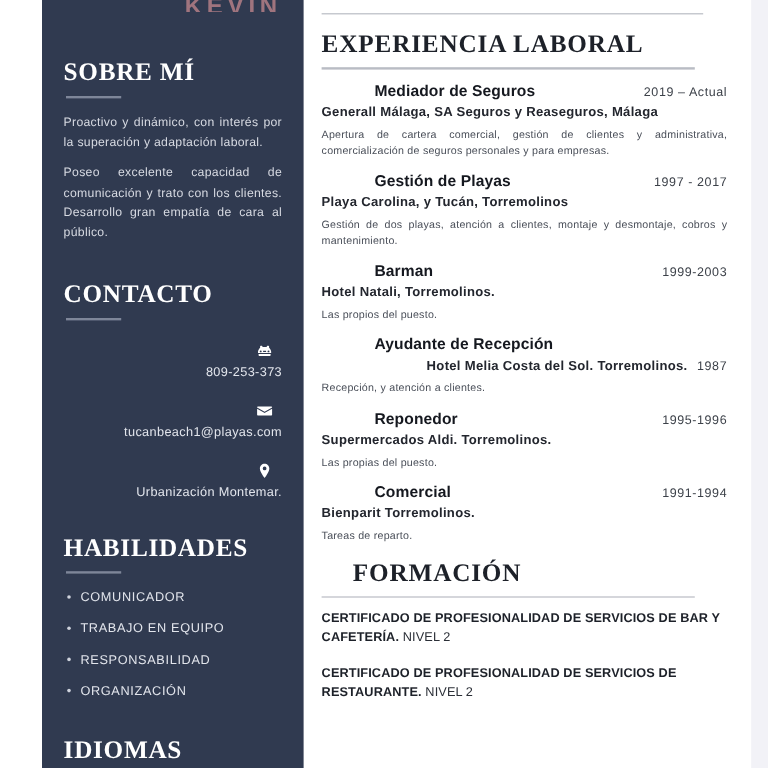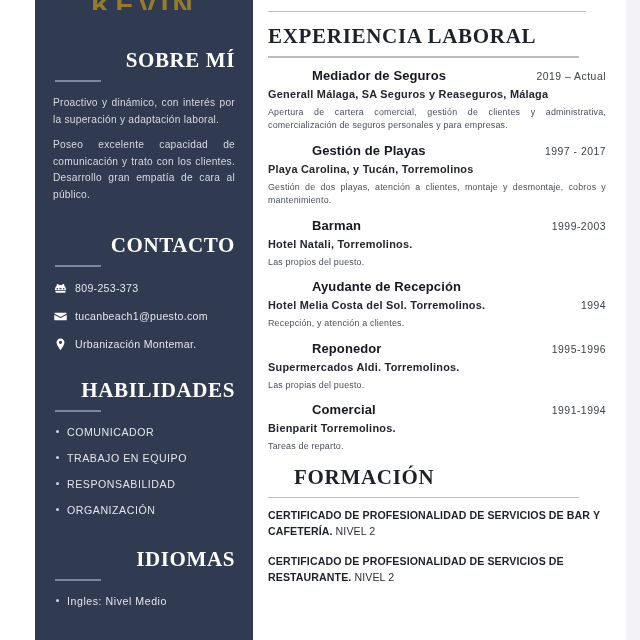--- a/index.html
+++ b/index.html
@@ -43,38 +43,37 @@
     background: #303a50;
     box-sizing: border-box;
     padding: 0 18px;
     color: #e9eaee;
     overflow: hidden;
   }
 
   .name-strip {
     height: 10px;
     overflow: hidden;
-    text-align: center;
-    color: #eab308;
-    font-size: 28px;
+    text-align: right;
+    color: #fca5a5;
+    font-size: 20px;
     letter-spacing: 4px;
     font-weight: 700;
     line-height: 12px;
     opacity: .55;
   }
 
   .side-h {
     font-family: "Liberation Serif", serif;
     font-weight: 700;
     font-size: 21px;
     letter-spacing: 0.6px;
     color: #ffffff;
     margin: 0;
     padding: 0;
-    text-align: right;
   }
   .side-rule {
     width: 46px;
     height: 2px;
     background: #7e8699;
     margin: 7px 0 13px 2px;
   }
 
   .side-p {
     font-size: 10.2px;
@@ -84,20 +83,21 @@
     text-align: justify;
     margin: 0;
   }
   .side-p + .side-p { margin-top: 9px; }
 
   
   .c-row {
     display: flex;
     align-items: flex-end;
     margin-bottom: 12px;
+    flex-direction: column;
   }
   .c-ico {
     width: 22px;
     flex: 0 0 22px;
     color: #ffffff;
     display: flex;
     align-items: center;
     justify-content: flex-start;
     padding-top: 1px;
   }
@@ -202,21 +202,21 @@
     color: #4a4f59;
     line-height: 13.5px;
     letter-spacing: .2px;
     text-align: justify;
     margin-top: 3px;
   }
   
   .job-orgline {
     display: flex;
     align-items: baseline;
-    justify-content: space-between;
+    justify-content: flex-end;
   }
 
   .edu-item {
     font-size: 10.6px;
     line-height: 16px;
     letter-spacing: .1px;
     color: #1d2129;
     margin-bottom: 14px;
   }
   .edu-item b { font-weight: 700; }
@@ -251,21 +251,21 @@
           </span>
           <span class="c-txt">809-253-373</span>
         </div>
 
         <div class="c-row">
           <span class="c-ico">
             <svg width="15" height="15" viewBox="0 0 24 24" fill="#ffffff">
               <path d="M3 6h18a1 1 0 0 1 1 1v.25l-10 5.6-10-5.6V7a1 1 0 0 1 1-1zm-1 3.05 9.5 5.32a1 1 0 0 0 1 0L22 9.05V17a1 1 0 0 1-1 1H3a1 1 0 0 1-1-1V9.05z"></path>
             </svg>
           </span>
-          <span class="c-txt">tucanbeach1@puesto.com</span>
+          <span class="c-txt">tucanbeach1@playas.com</span>
         </div>
 
         <div class="c-row" style="margin-top:4px;">
           <span class="c-ico">
             <svg width="15" height="15" viewBox="0 0 24 24" fill="#ffffff">
               <path d="M12 2.2c-3.5 0-6.3 2.8-6.3 6.3 0 4.7 6.3 12.6 6.3 12.6s6.3-7.9 6.3-12.6c0-3.5-2.8-6.3-6.3-6.3zm0 8.8a2.5 2.5 0 1 1 0-5 2.5 2.5 0 0 1 0 5z"></path>
             </svg>
           </span>
           <span class="c-txt">
             <span>Urbanización Montemar.</span>
@@ -327,21 +327,21 @@
         <div class="job-org">Hotel Natali, Torremolinos.</div>
         <div class="job-desc">Las propios del puesto.</div>
       </div>
 
       <div class="job">
         <div class="job-top">
           <div class="job-title">Ayudante de Recepción</div>
         </div>
         <div class="job-orgline">
           <div class="job-org">Hotel Melia Costa del Sol. Torremolinos.</div>
-          <div class="job-date">1994</div>
+          <div class="job-date">1987</div>
         </div>
         <div class="job-desc">Recepción, y  atención a clientes.</div>
       </div>
 
       <div class="job">
         <div class="job-top">
           <div class="job-title">Reponedor</div>
           <div class="job-date">1995-1996</div>
         </div>
         <div class="job-org">Supermercados Aldi. Torremolinos.</div>

